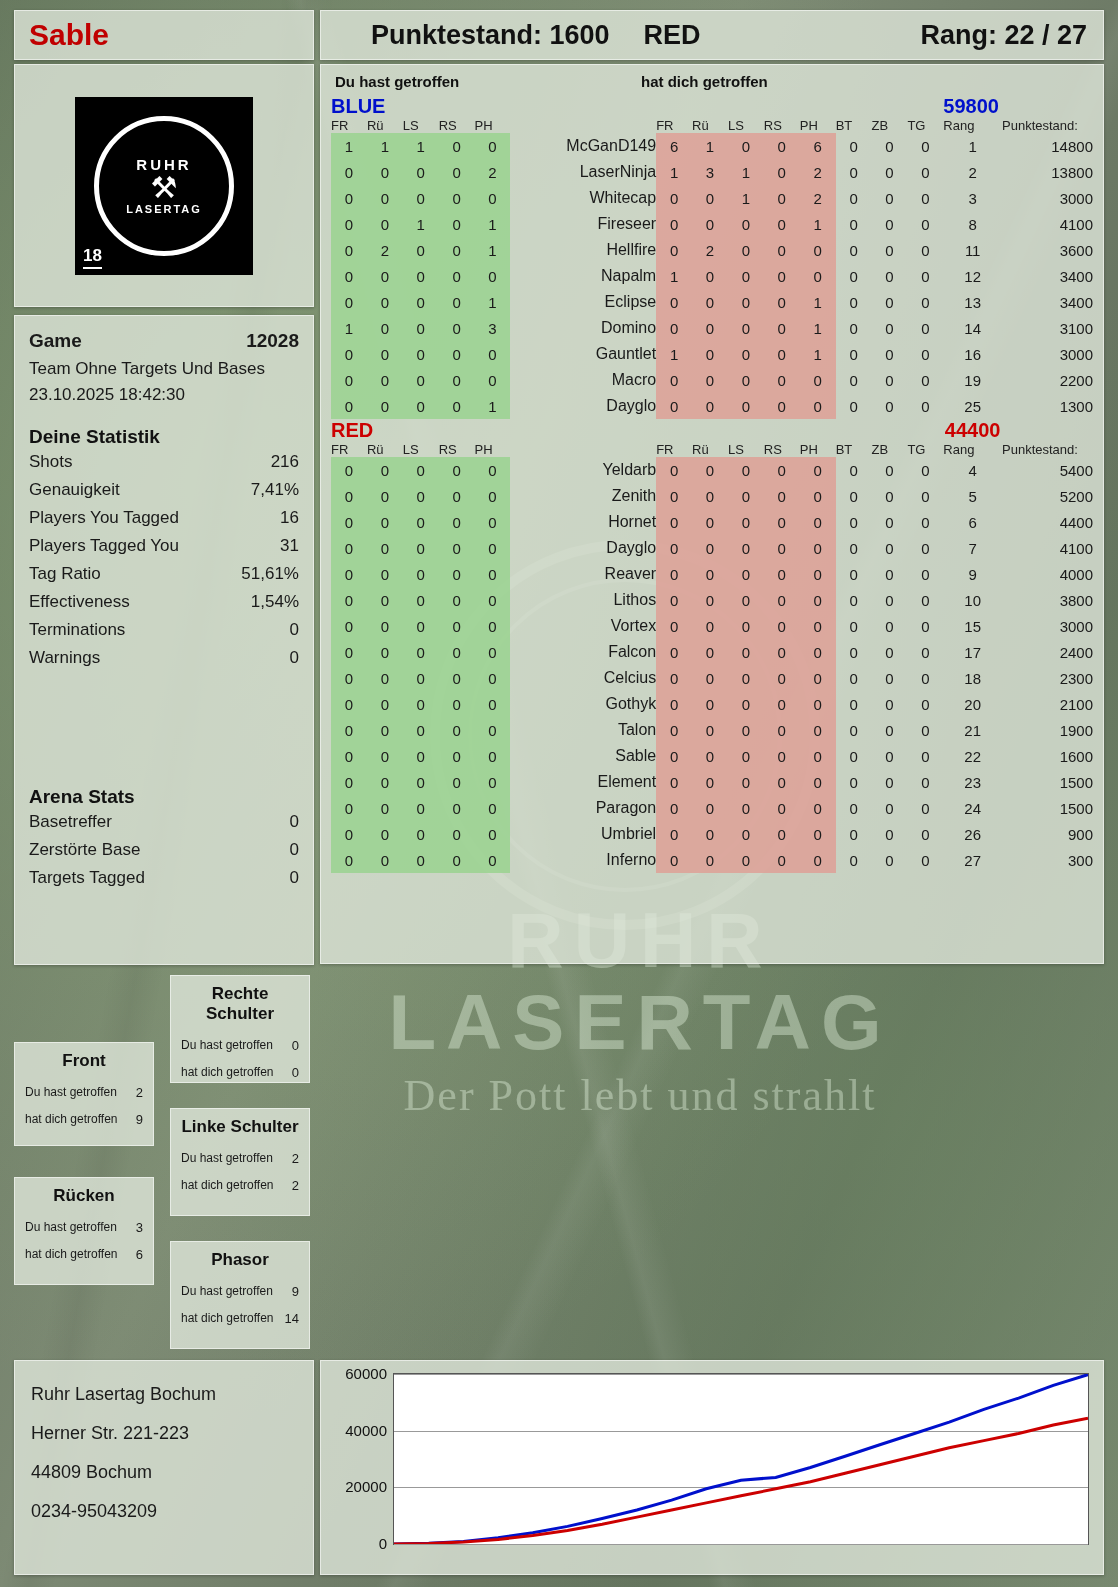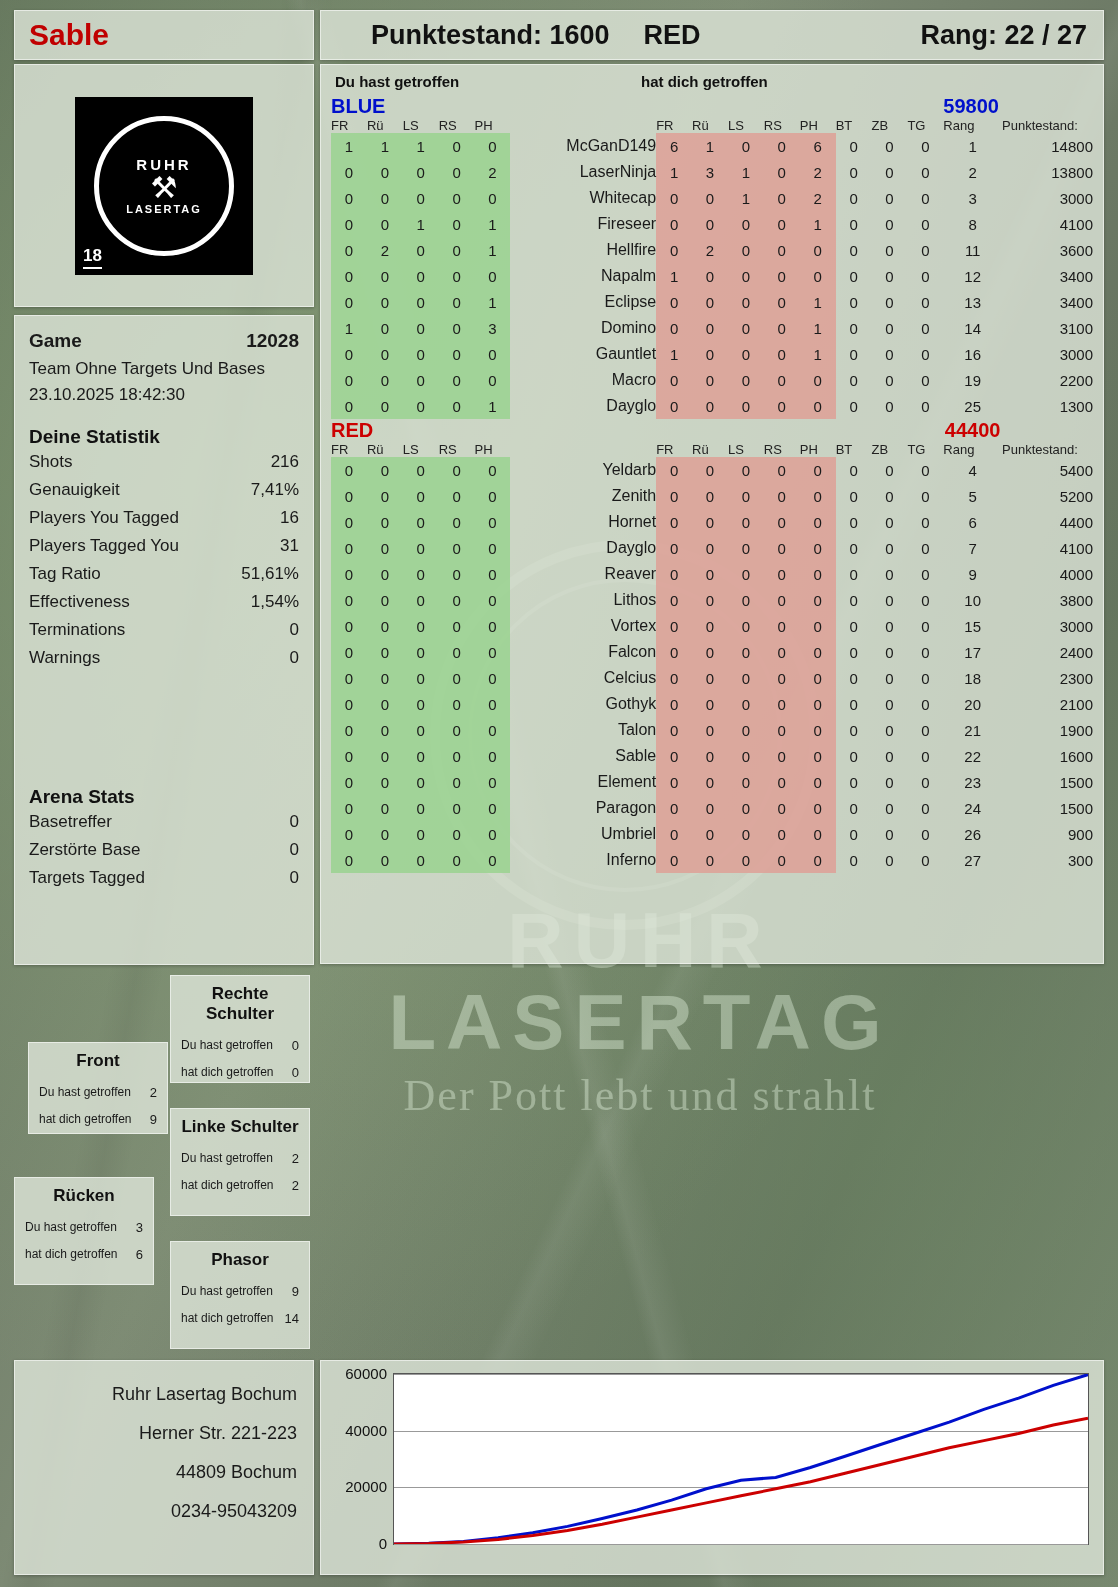--- a/index.html
+++ b/index.html
@@ -95,28 +95,28 @@
   .plain { font-size:17px; color:#1a1a1a; padding:3px 0; }
   .spacer { height:110px; }
 
   
   .zone { position:absolute; background:rgba(222,230,218,0.80); border:1px solid rgba(255,255,255,0.55); padding:6px 10px; }
   .zone .zt { text-align:center; font-weight:bold; font-size:17px; color:#111; margin:2px 0 8px; }
   .zone .zr { display:flex; justify-content:space-between; font-size:12px; color:#1a1a1a; padding:6px 0; }
   .zone .zr .zv { font-size:13px; }
 
   #zone-rs    { left:170px; top:975px;  width:140px; height:108px; }
-  #zone-front { left:28px;  top:1042px; width:140px; height:92px; }
+  #zone-front { left:14px;  top:1042px; width:140px; height:104px; }
   #zone-ls    { left:170px; top:1108px; width:140px; height:108px; }
   #zone-back  { left:14px;  top:1177px; width:140px; height:108px; }
   #zone-ph    { left:170px; top:1241px; width:140px; height:108px; }
 
   
   #addr { left:14px; top:1360px; width:300px; height:215px; padding:14px 16px; }
-  #addr div { font-size:18px; color:#1a1a1a; padding:9px 0;text-align:right; }
+  #addr div { font-size:18px; color:#1a1a1a; padding:9px 0; }
 
   
   #main { left:320px; top:64px; width:784px; height:900px; padding:8px 10px 0; }
   .colhdrs { position:relative; height:22px; }
   .colhdrs span { position:absolute; font-size:15px; font-weight:bold; color:#111; }
 
   table.stats { border-collapse:collapse; width:100%; font-size:14px; color:#1a1a1a; }
   table.stats td, table.stats th { padding:0; }
   .teamrow td { font-size:20px; font-weight:bold; padding:6px 0 2px; }
   .teamrow .tname-blue { color:#0010cc; }

